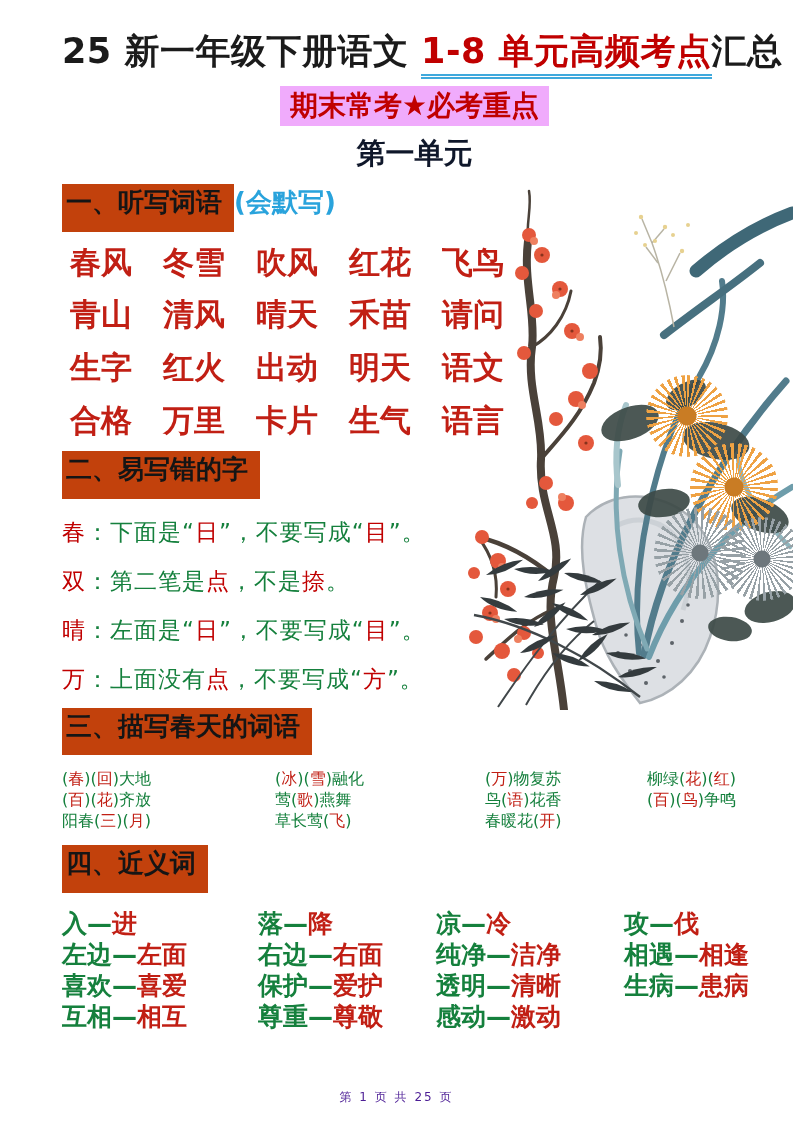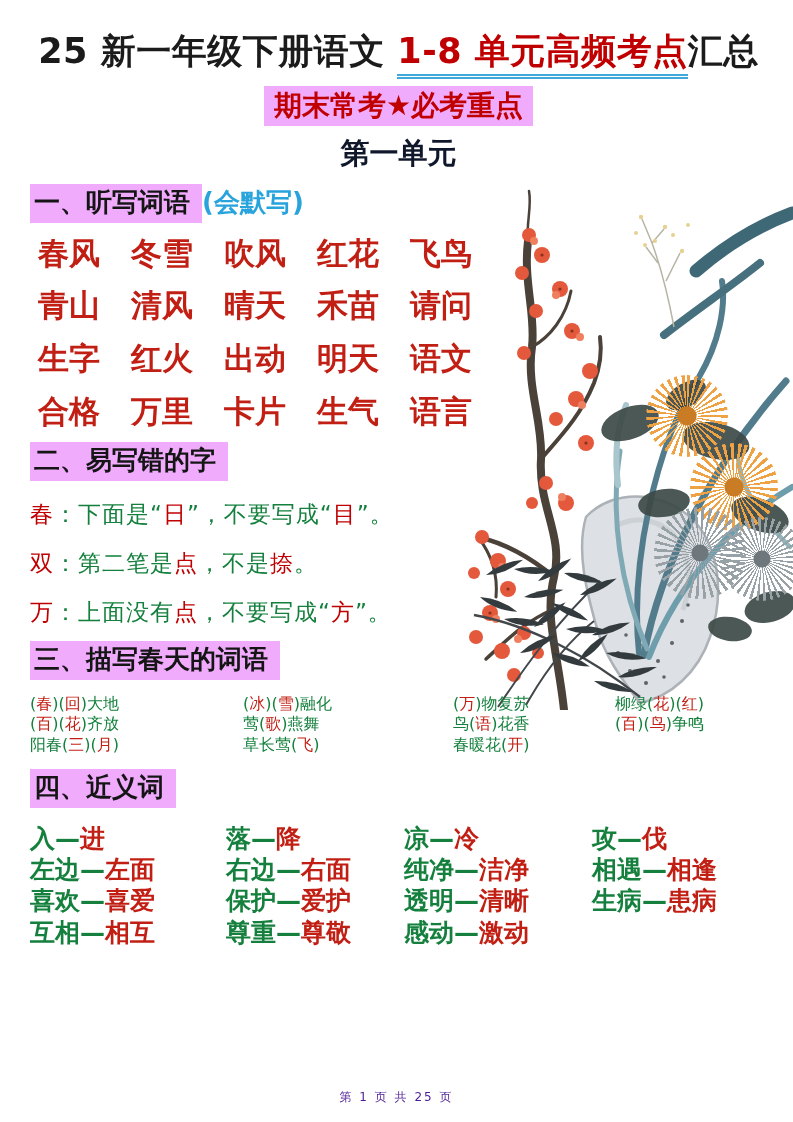--- a/index.html
+++ b/index.html
@@ -2,21 +2,21 @@
 <html><head>
 <meta charset="utf-8">
 <style>
   html,body{margin:0;padding:0;}
   body{
     width:793px;height:1122px;position:relative;overflow:hidden;
     background:#ffffff;
     font-family:"DejaVu Sans","Liberation Sans",sans-serif;
     color:#1f1f1f;
   }
-  .content{position:relative;z-index:2;padding:30px 26px 0 30px;}
+  .content{position:relative;z-index:2;padding:30px 26px 0 30px;margin-left:32px;}
 
   
   .page-title{
     margin:0;text-align:center;font-size:35px;font-weight:800;
     letter-spacing:0.5px;line-height:1.25;color:#1b1b1b;white-space:nowrap;
   }
   .page-title .seg-black{color:#1b1b1b;}
   .page-title .seg-red-underline{
     color:#c00000;border-bottom:5px double #3fa9dc;padding-bottom:3px;
   }
@@ -25,21 +25,21 @@
     display:inline-block;background:#f0abfc;color:#c00000;
     font-weight:800;font-size:28px;padding:2px 10px;line-height:1.3;
   }
   .unit-title{
     text-align:center;color:#0f172a;font-size:29px;font-weight:700;
     margin-top:10px;line-height:1.2;
   }
 
   
   .sec-head{margin-top:13px;font-size:26px;font-weight:800;line-height:1.3;}
-  .hl{background:#f0abfc;display:inline-block;padding:2px 12px 3px 4px;color:#151515;}
+  .hl{background:#c2410c;display:inline-block;padding:2px 12px 12px 4px;color:#151515;}
   .note-blue{color:#29a3dc;font-weight:800;}
 
   
   .dict-grid{
     display:grid;grid-template-columns:repeat(5,93px);
     row-gap:17px;margin:13px 0 0 8px;
     font-size:31px;font-weight:600;color:#cb2418;line-height:1.15;
   }
 
   
@@ -265,20 +265,21 @@
     <span>卡片</span>
     <span>生气</span>
     <span>语言</span>
   </div>
 
   <div class="sec-head">
     <span class="hl">二、易写错的字</span>
   </div>
   <div class="char-line"><span class="seg-red">春</span><span class="seg-black">：下面是“</span><span class="seg-red">日</span><span class="seg-black">”，不要写成“</span><span class="seg-red">目</span><span class="seg-black">”。</span></div>
   <div class="char-line"><span class="seg-red">双</span><span class="seg-black">：第二笔是</span><span class="seg-red">点</span><span class="seg-black">，不是</span><span class="seg-red">捺</span><span class="seg-black">。</span></div>
+  <div class="char-line"><span class="seg-red">晴</span><span class="seg-black">：左面是“</span><span class="seg-red">日</span><span class="seg-black">”，不要写成“</span><span class="seg-red">目</span><span class="seg-black">”。</span></div>
   <div class="char-line"><span class="seg-red">万</span><span class="seg-black">：上面没有</span><span class="seg-red">点</span><span class="seg-black">，不要写成“</span><span class="seg-red">方</span><span class="seg-black">”。</span></div>
 
   <div class="sec-head">
     <span class="hl">三、描写春天的词语</span>
   </div>
   <div class="spring-grid">
     <span><span class="seg-black">(</span><span class="seg-red">春</span><span class="seg-black">)(</span><span class="seg-red">回</span><span class="seg-black">)大地</span></span>
     <span><span class="seg-black">(</span><span class="seg-red">冰</span><span class="seg-black">)(</span><span class="seg-red">雪</span><span class="seg-black">)融化</span></span>
     <span><span class="seg-black">(</span><span class="seg-red">万</span><span class="seg-black">)物复苏</span></span>
     <span><span class="seg-black">柳绿(</span><span class="seg-red">花</span><span class="seg-black">)(</span><span class="seg-red">红</span><span class="seg-black">)</span></span>

